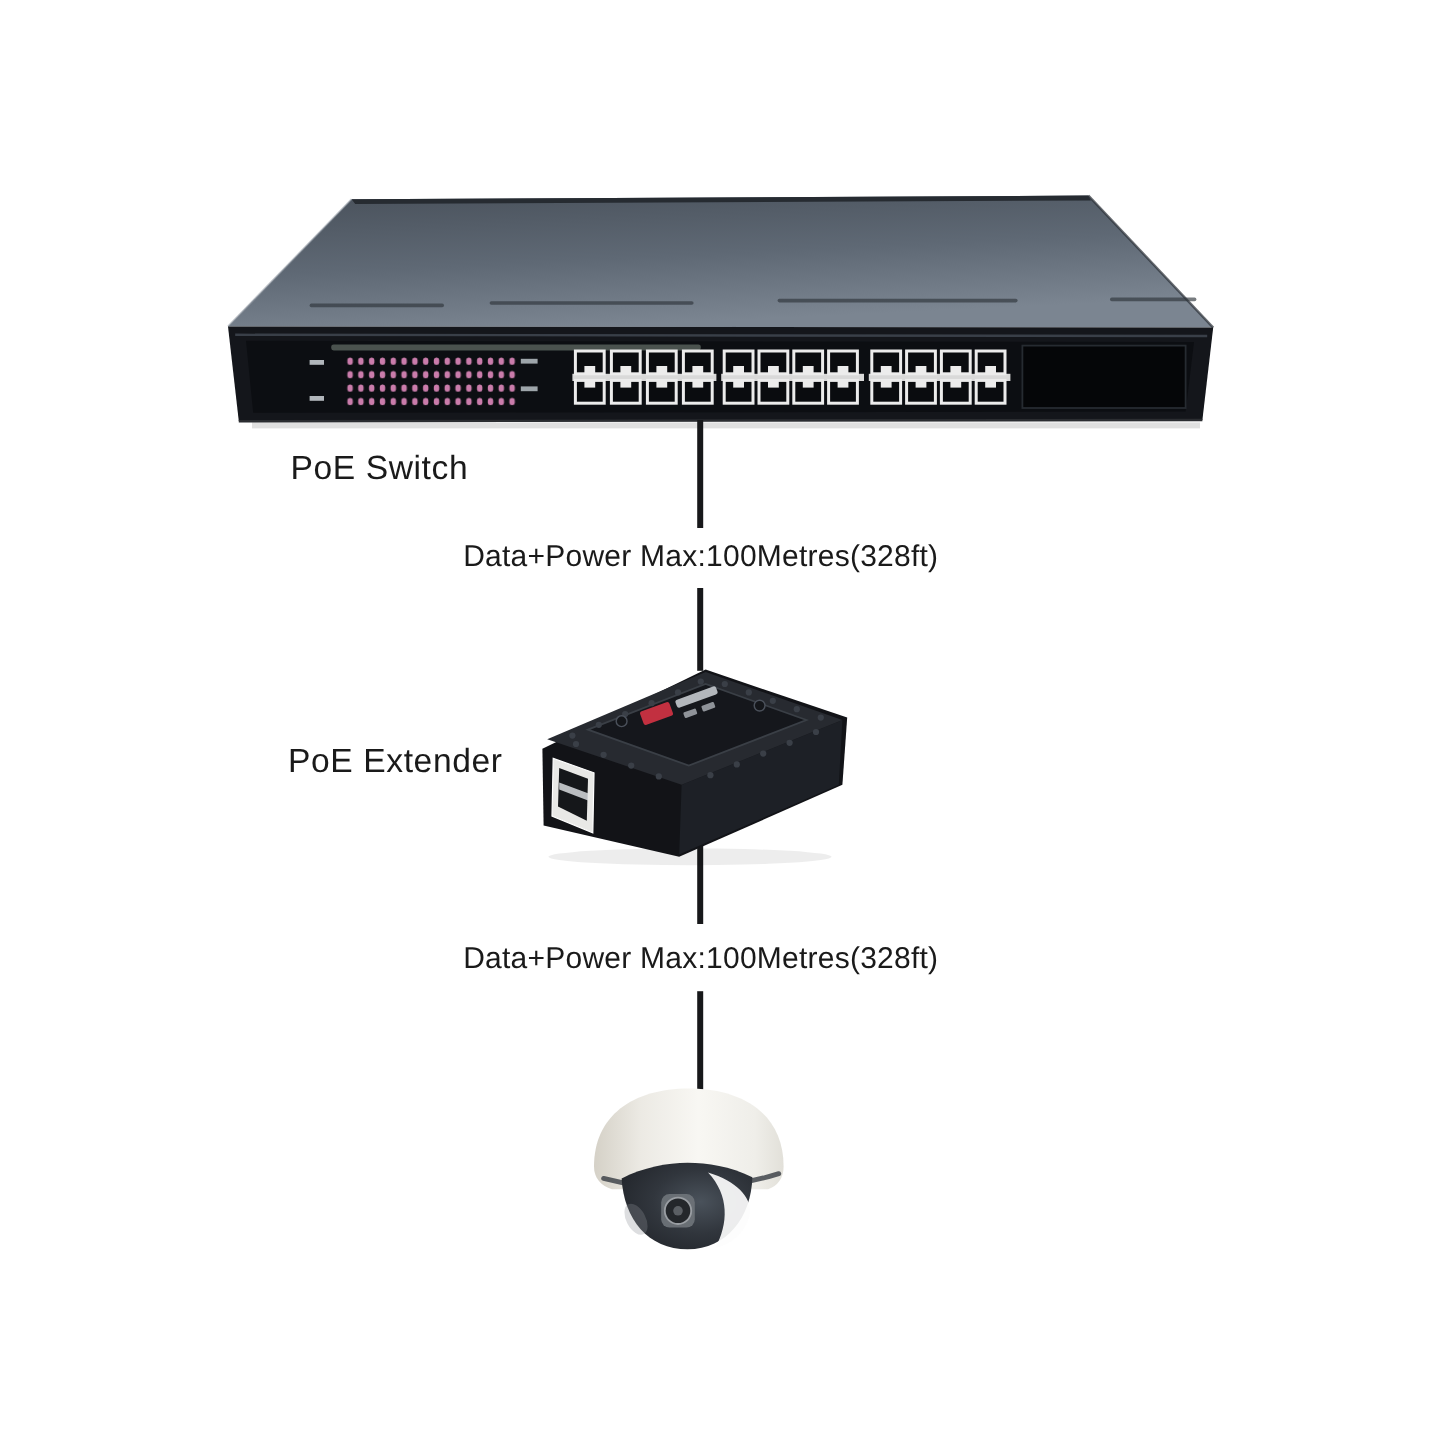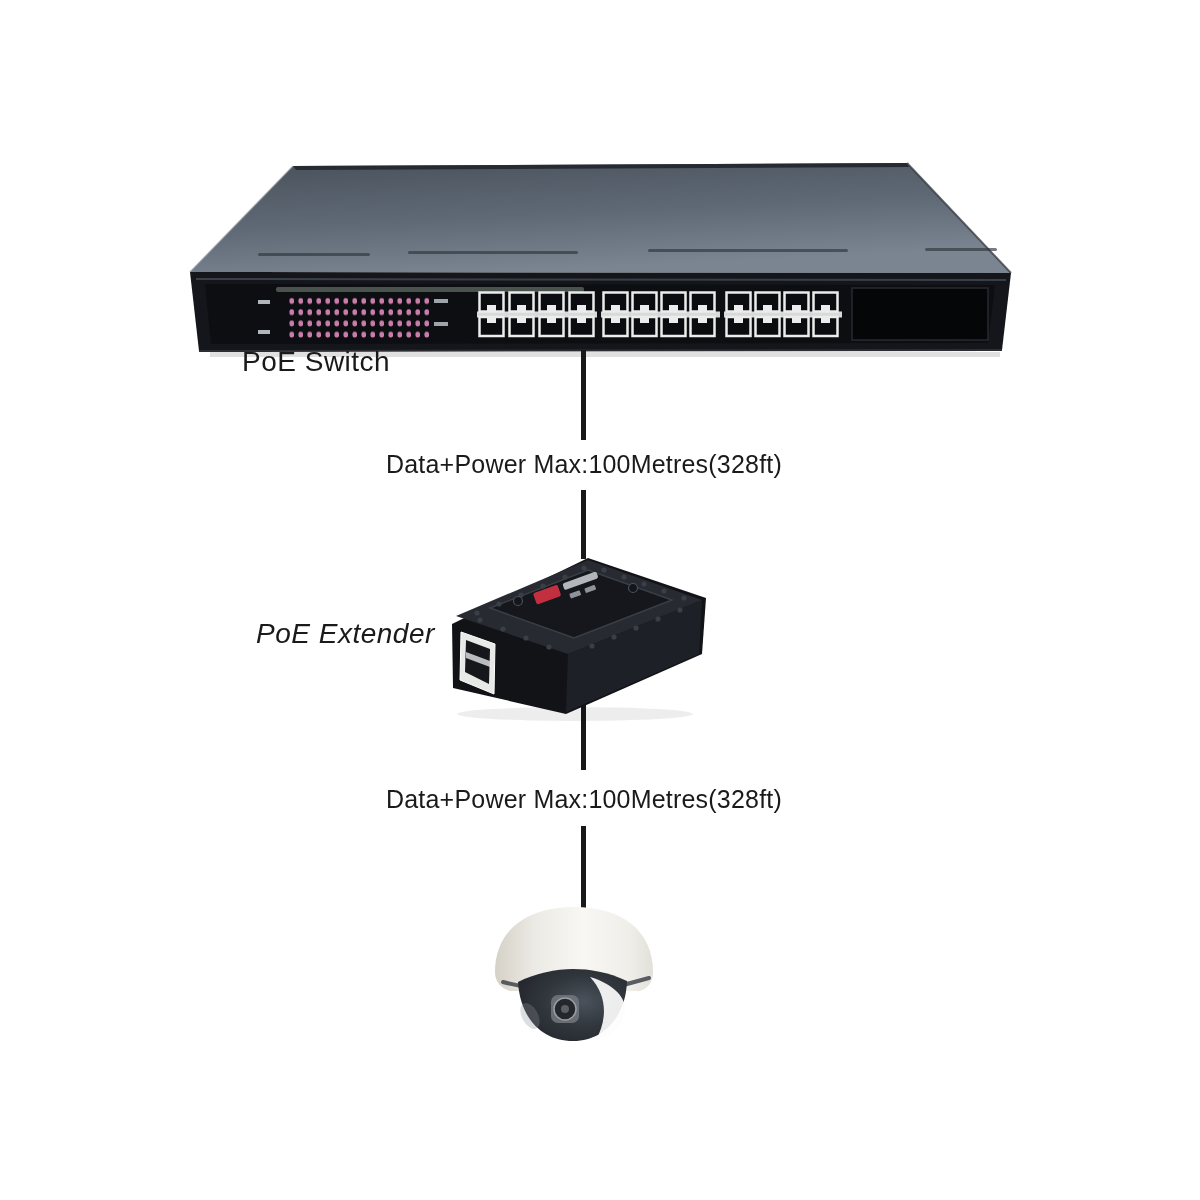--- a/index.html
+++ b/index.html
@@ -183,21 +183,21 @@
 
         <g>
           <rect x="551" y="995" width="28" height="28" rx="7" fill="#6f747a" opacity="0.9"></rect>
           <circle cx="565" cy="1009" r="11" fill="#24272b" stroke="#9a9ea3" stroke-width="1.5"></circle>
           <circle cx="565" cy="1009" r="4" fill="#5b5f64"></circle>
         </g>
       </g>
     </g>
   </svg>
 
-  <div class="lbl device-lbl" style="left:242px; top:346px;">PoE Switch</div>
+  <div class="lbl device-lbl" style="left:242px; top:374px;">PoE Switch</div>
 
   <div class="lbl conn-lbl" style="left:386px; top:450px;">Data+Power Max:100Metres(328ft)</div>
 
-  <div class="lbl device-lbl" style="left:256px; top:618px;font-style:italic;">PoE Extender</div>
+  <div class="lbl device-lbl" style="left:240px; top:618px;">PoE Extender</div>
 
   <div class="lbl conn-lbl" style="left:386px; top:785px;">Data+Power Max:100Metres(328ft)</div>
 
 </div>
 
 </body></html>

